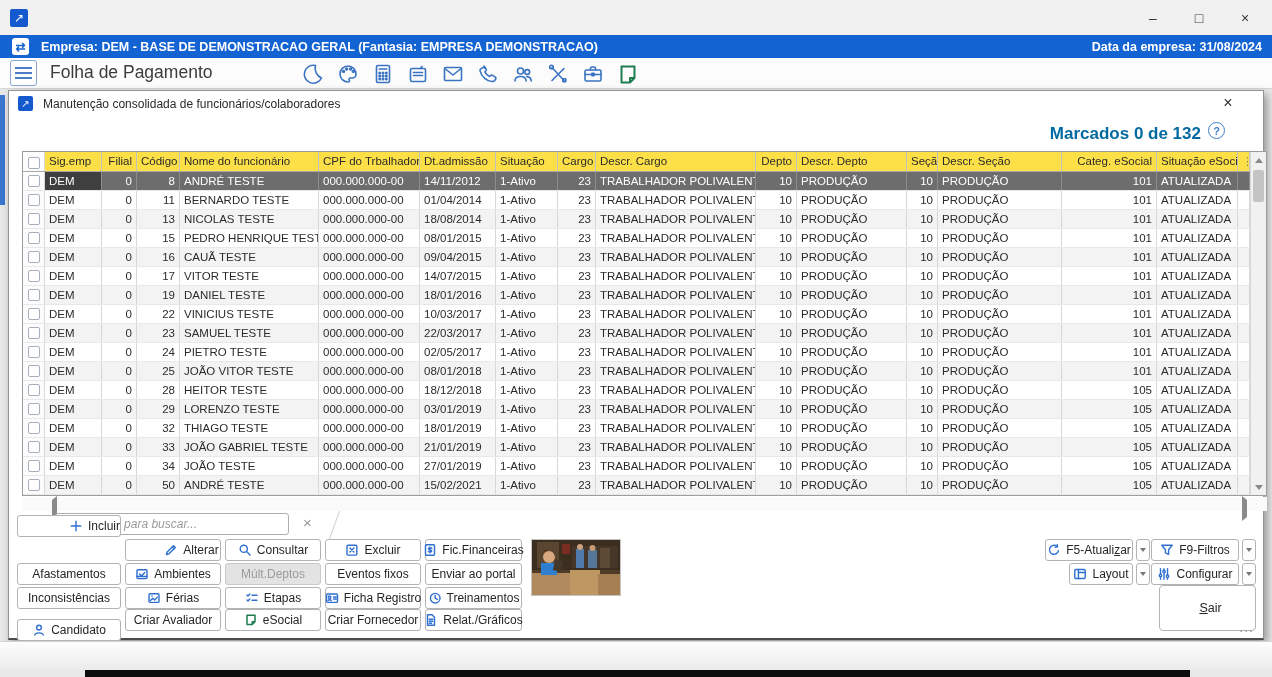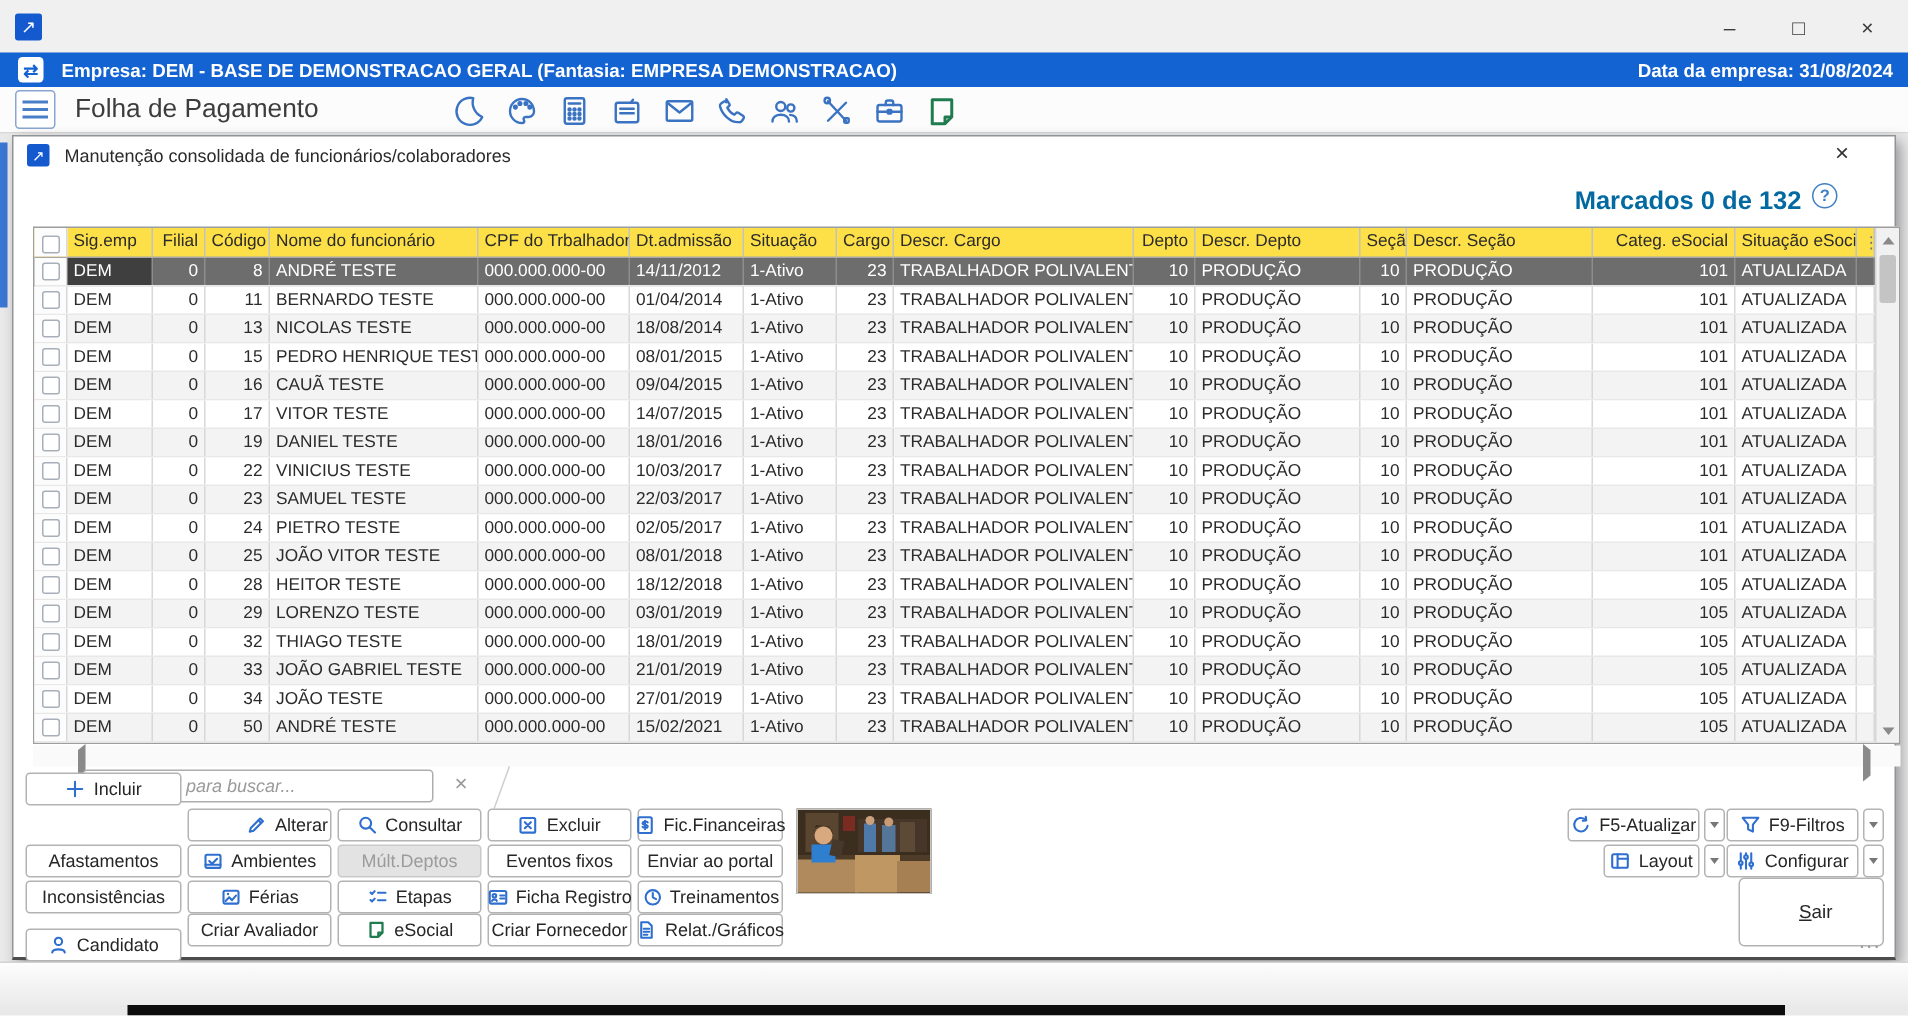--- a/index.html
+++ b/index.html
@@ -608,21 +608,21 @@
       <svg width="20" height="20" viewBox="0 0 20 20" fill="none" stroke="#3a73c2" stroke-width="1.5" stroke-linejoin="round">
           <path d="M2.5 3h15L11.5 10v7l-3.5-2v-5z"></path>
         </svg>
     </span>
     <input class="search-input" value="" placeholder="Digite aqui para buscar..." style="">
     <span class="clear-x">×</span>
     <span class="diag"></span>
   </div>
 
   <div id="btn-grid">
-      <div class="btn" style="left: 8px; top: 424px; width: 104px;">
+      <div class="btn" style="left: 8px; top: 424px; width: 104px; justify-content: flex-end;">
         <span style="display: flex;">
           <svg viewBox="0 0 14 14" stroke="#2e6fd0" fill="none" stroke-width="1.4" stroke-linecap="round" stroke-linejoin="round">
             <path d="M7 2.2v9.6M2.2 7h9.6"></path>
           </svg>
         </span>
         <span>Incluir</span>
       </div>
       <div class="btn" style="left: 116px; top: 448px; width: 96px; padding-left: 37px;">
         <span style="display: flex;">
           <svg viewBox="0 0 14 14" stroke="#2e6fd0" fill="none" stroke-width="1.4" stroke-linecap="round" stroke-linejoin="round">

